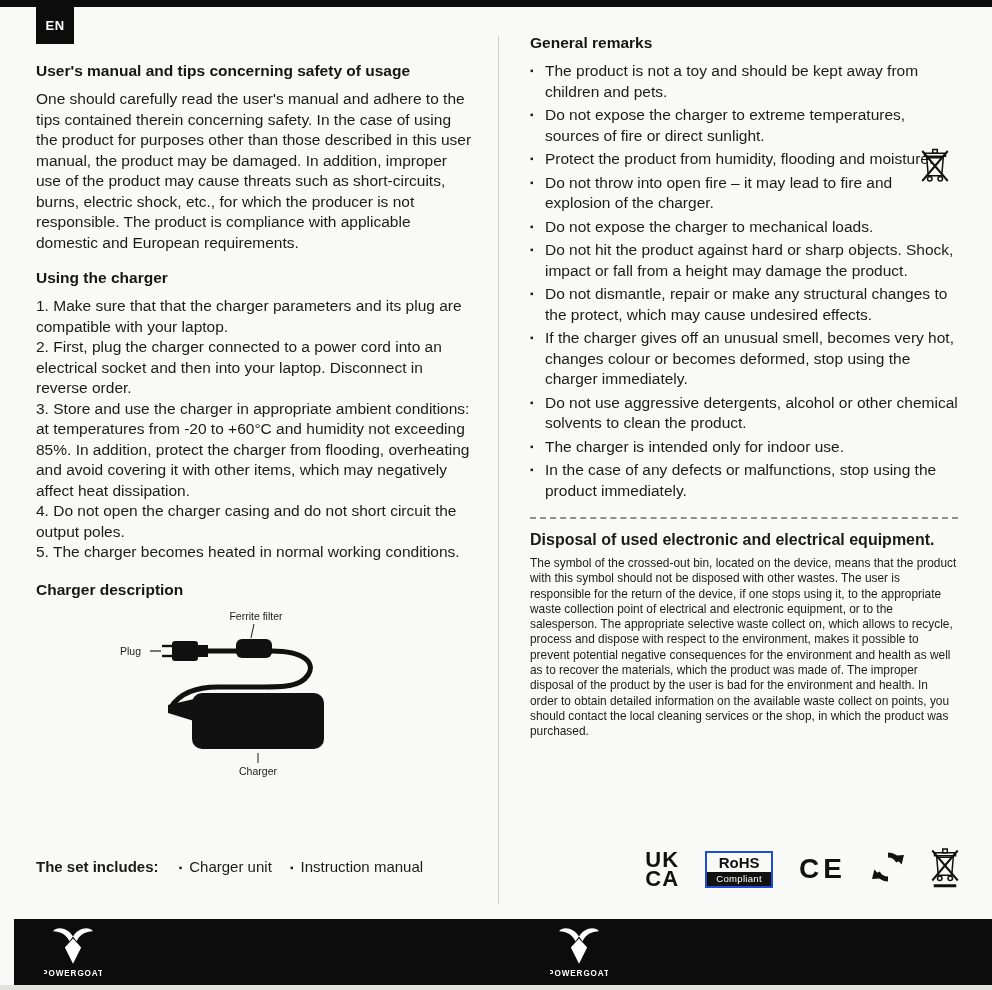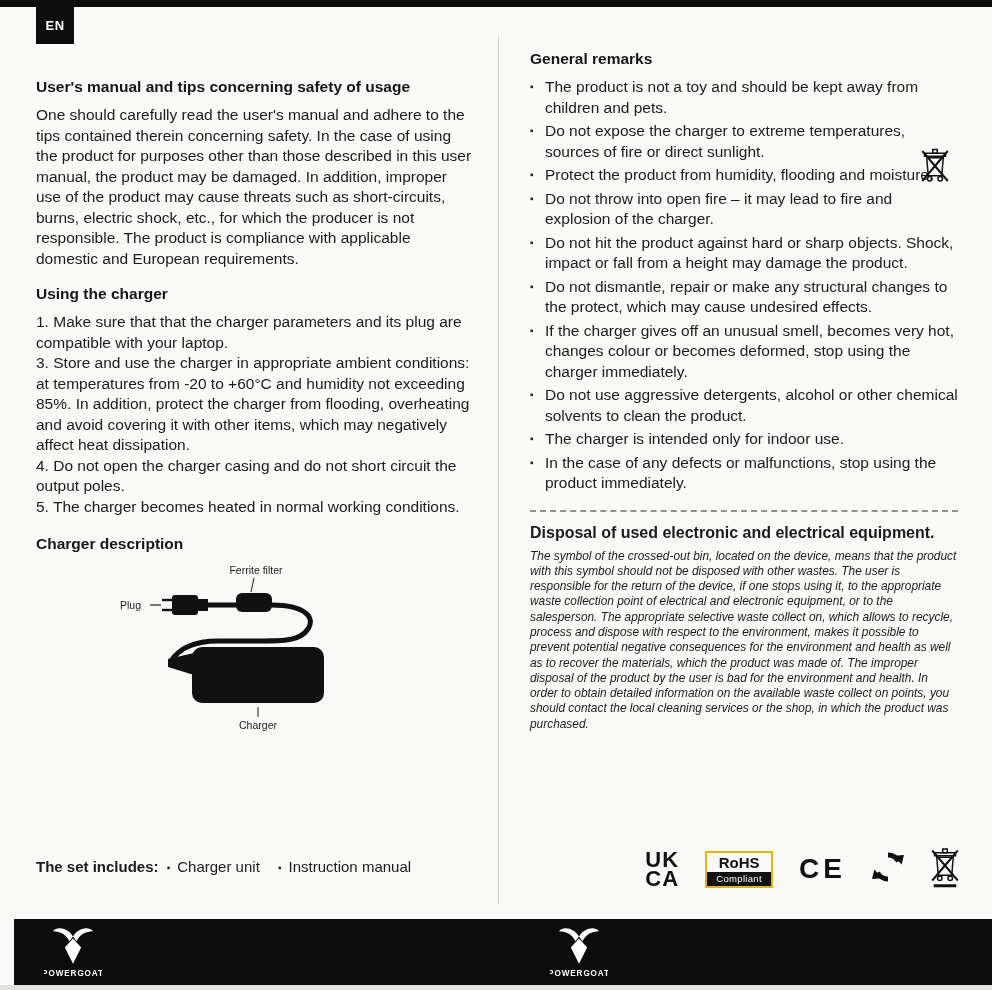--- a/index.html
+++ b/index.html
@@ -6,45 +6,45 @@
   body{font-family:"Liberation Sans", sans-serif; background:#e8e8e6;}
   .page{position:relative;width:992px;height:990px;background:#f9f9f7;color:#1b1b1b;overflow:hidden;margin:0 auto;}
   .topbar{position:absolute;top:0;left:0;width:100%;height:7px;background:#0c0c0c;}
   .en-badge{position:absolute;top:6px;left:36px;width:38px;height:38px;background:#0c0c0c;color:#fff;
             font-weight:700;font-size:13px;display:flex;align-items:center;justify-content:center;letter-spacing:.5px;}
   .divider-v{position:absolute;left:498px;top:36px;height:868px;width:1px;background:#cfcfcc;}
 
   .col-left{position:absolute;left:36px;top:62px;width:436px;}
   .col-right{position:absolute;left:530px;top:34px;width:428px;}
 
-  h2{font-size:15.5px;font-weight:700;margin:16px 0 9px 0;color:#161616;}
+  h2{font-size:15.5px;font-weight:700;margin:0 0 9px 0;color:#161616;}
   .h-using{margin-top:0;}
   p.body{font-size:15.5px;line-height:20.5px;margin:0 0 16px 0;}
   .steps p{font-size:15.5px;line-height:20.5px;margin:0;}
   .h-desc{margin:18px 0 6px 0;}
 
   ul.bullets{list-style:none;margin:0;padding:0;}
   ul.bullets li{position:relative;padding-left:15px;margin:0 0 3px 0;font-size:15.5px;line-height:20.5px;}
   ul.bullets li::before{content:"▪";position:absolute;left:0;top:0;font-size:10px;line-height:20.5px;color:#1b1b1b;}
 
   .dashed-sep{border:none;border-top:2px dashed #8f8f8c;margin:16px 0 12px 0;}
 
   .disposal-head{font-size:16px;font-weight:700;margin:0 0 7px 0;}
-  .disposal-body{font-size:11.9px;line-height:15.3px;margin:0;font-style:italic;}
+  .disposal-body{font-size:11.9px;line-height:15.3px;margin:0;}
 
   .diagram-wrap{margin:4px 0 0 72px;}
 
   .set-includes{position:absolute;left:36px;top:858px;font-size:15px;}
-  .set-includes .lbl{font-weight:700;margin-right:4px;}
+  .set-includes .lbl{font-weight:700;margin-right:16px;}
   .set-includes .itm{margin-right:14px;}
   .set-includes .itm::before{content:"▪";font-size:10px;margin-right:7px;vertical-align:1px;}
 
   .marks{position:absolute;left:530px;top:845px;width:430px;display:flex;justify-content:flex-end;align-items:center;gap:26px;}
   .ukca{font-weight:800;font-size:22px;line-height:19px;letter-spacing:1px;color:#111;}
-  .rohs{border:2px solid #eab308;width:64px;text-align:center;background:#f9f9f7;}
+  .rohs{border:2px solid #1d4ed8;width:64px;text-align:center;background:#f9f9f7;}
   .rohs .r-title{font-size:15px;font-weight:700;padding:1px 0 1px 0;color:#111;}
   .rohs .r-sub{background:#111;color:#fff;font-size:9.5px;padding:1px 0 2px 0;letter-spacing:.3px;}
   .ce{font-size:28px;font-weight:600;letter-spacing:4px;color:#111;}
 
   .margin-bin{position:absolute;left:920px;top:146px;}
 
   .footer{position:absolute;left:14px;bottom:5px;width:100%;height:66px;background:#0c0c0c;}
   .footer .logo{position:absolute;top:3px;width:58px;height:60px;}
   .footer .logo.l1{left:30px;}
   .footer .logo.l2{left:536px;}
@@ -59,20 +59,21 @@
   <div class="en-badge">EN</div>
   <div class="divider-v"></div>
 
   <div class="col-left">
     <h2>User's manual and tips concerning safety of usage</h2>
     <p class="body">One should carefully read the user's manual and adhere to the tips contained therein concerning safety. In the case of using the product for purposes other than those described in this user manual, the product may be damaged. In addition, improper use of the product may cause threats such as short-circuits, burns, electric shock, etc., for which the producer is not responsible. The product is compliance with applicable domestic and European requirements.</p>
 
     <h2 class="h-using">Using the charger</h2>
     <div class="steps">
       <p>1. Make sure that that the charger parameters and its plug are compatible with your laptop.</p>
+      <p>2. First, plug the charger connected to a power cord into an electrical socket and then into your laptop. Disconnect in reverse order.</p>
       <p>3. Store and use the charger in appropriate ambient conditions: at temperatures from -20 to +60°C and humidity not exceeding 85%. In addition, protect the charger from flooding, overheating and avoid covering it with other items, which may negatively affect heat dissipation.</p>
       <p>4. Do not open the charger casing and do not short circuit the output poles.</p>
       <p>5. The charger becomes heated in normal working conditions.</p>
     </div>
 
     <h2 class="h-desc">Charger description</h2>
 
     <div class="diagram-wrap">
       <svg width="240" height="175" viewBox="0 0 240 175">
 
@@ -106,20 +107,21 @@
     <span class="itm">Instruction manual</span>
   </div>
 
   <div class="col-right">
     <h2>General remarks</h2>
     <ul class="bullets">
       <li>The product is not a toy and should be kept away from children and pets.</li>
       <li>Do not expose the charger to extreme temperatures, sources of fire or direct sunlight.</li>
       <li>Protect the product from humidity, flooding and moisture.</li>
       <li>Do not throw into open fire – it may lead to fire and explosion of the charger.</li>
+      <li>Do not expose the charger to mechanical loads.</li>
       <li>Do not hit the product against hard or sharp objects. Shock, impact or fall from a height may damage the product.</li>
       <li>Do not dismantle, repair or make any structural changes to the protect, which may cause undesired effects.</li>
       <li>If the charger gives off an unusual smell, becomes very hot, changes colour or becomes deformed, stop using the charger immediately.</li>
       <li>Do not use aggressive detergents, alcohol or other chemical solvents to clean the product.</li>
       <li>The charger is intended only for indoor use.</li>
       <li>In the case of any defects or malfunctions, stop using the product immediately.</li>
     </ul>
 
     <hr class="dashed-sep">
 

